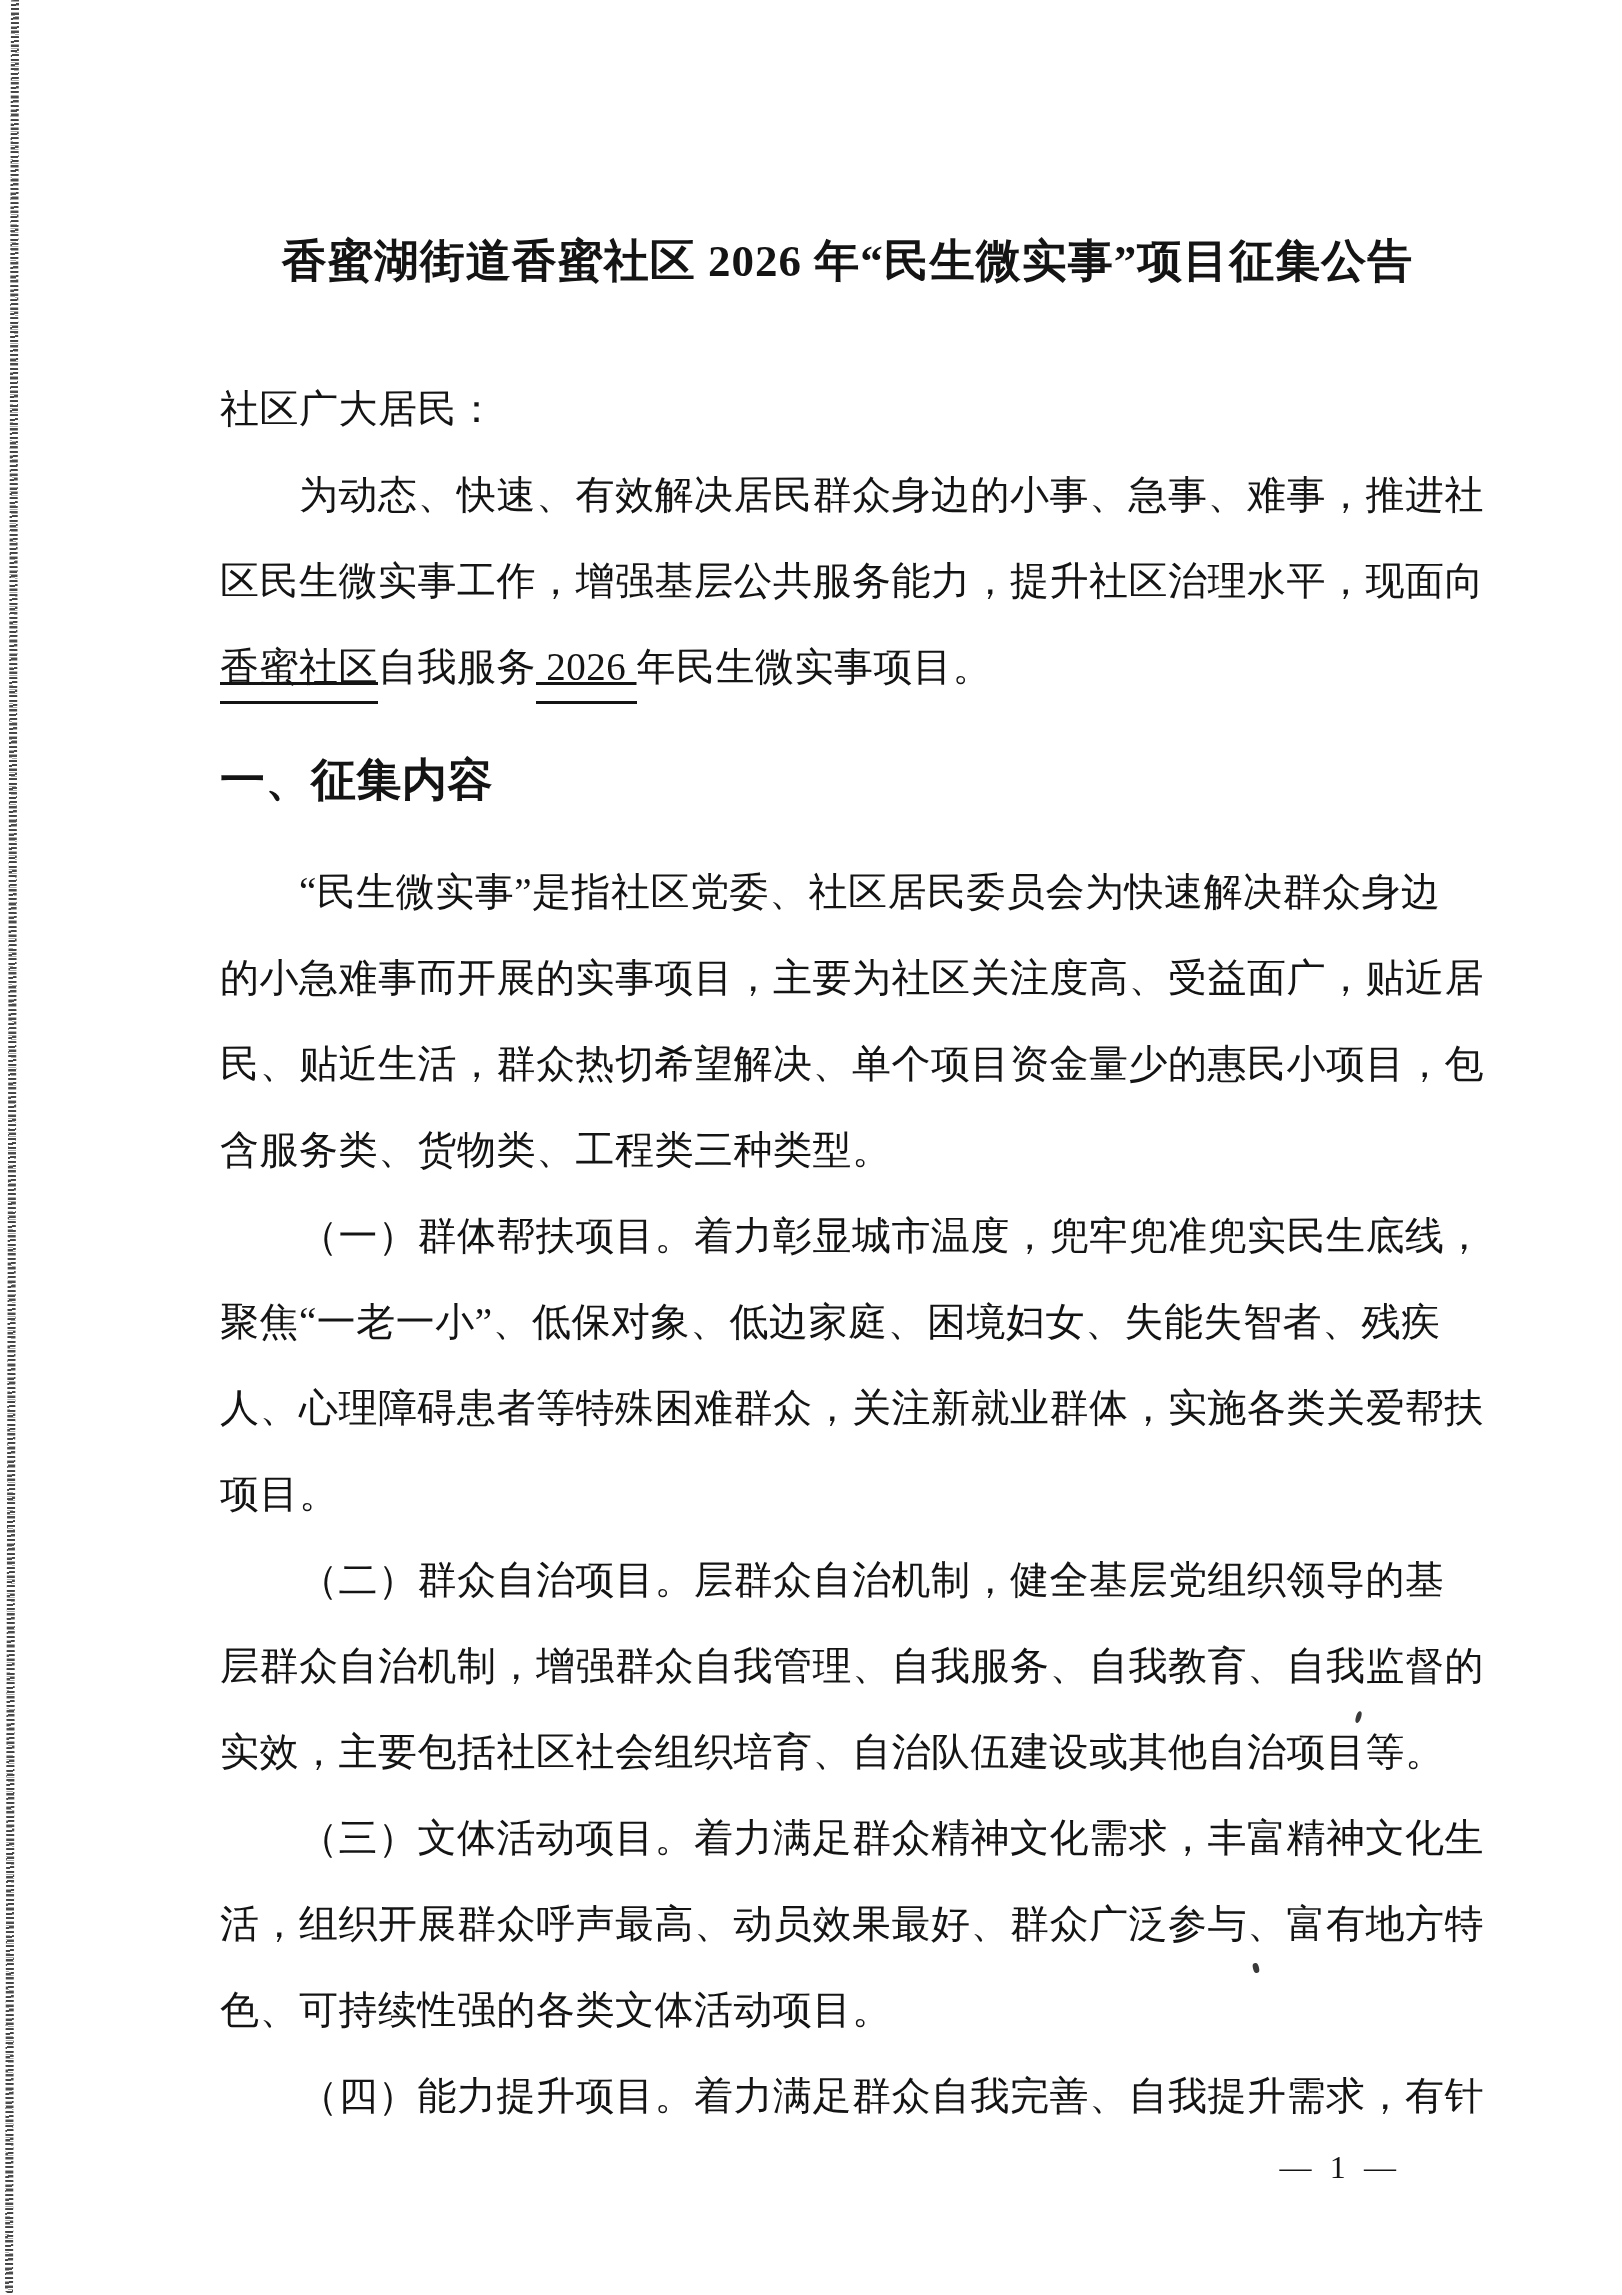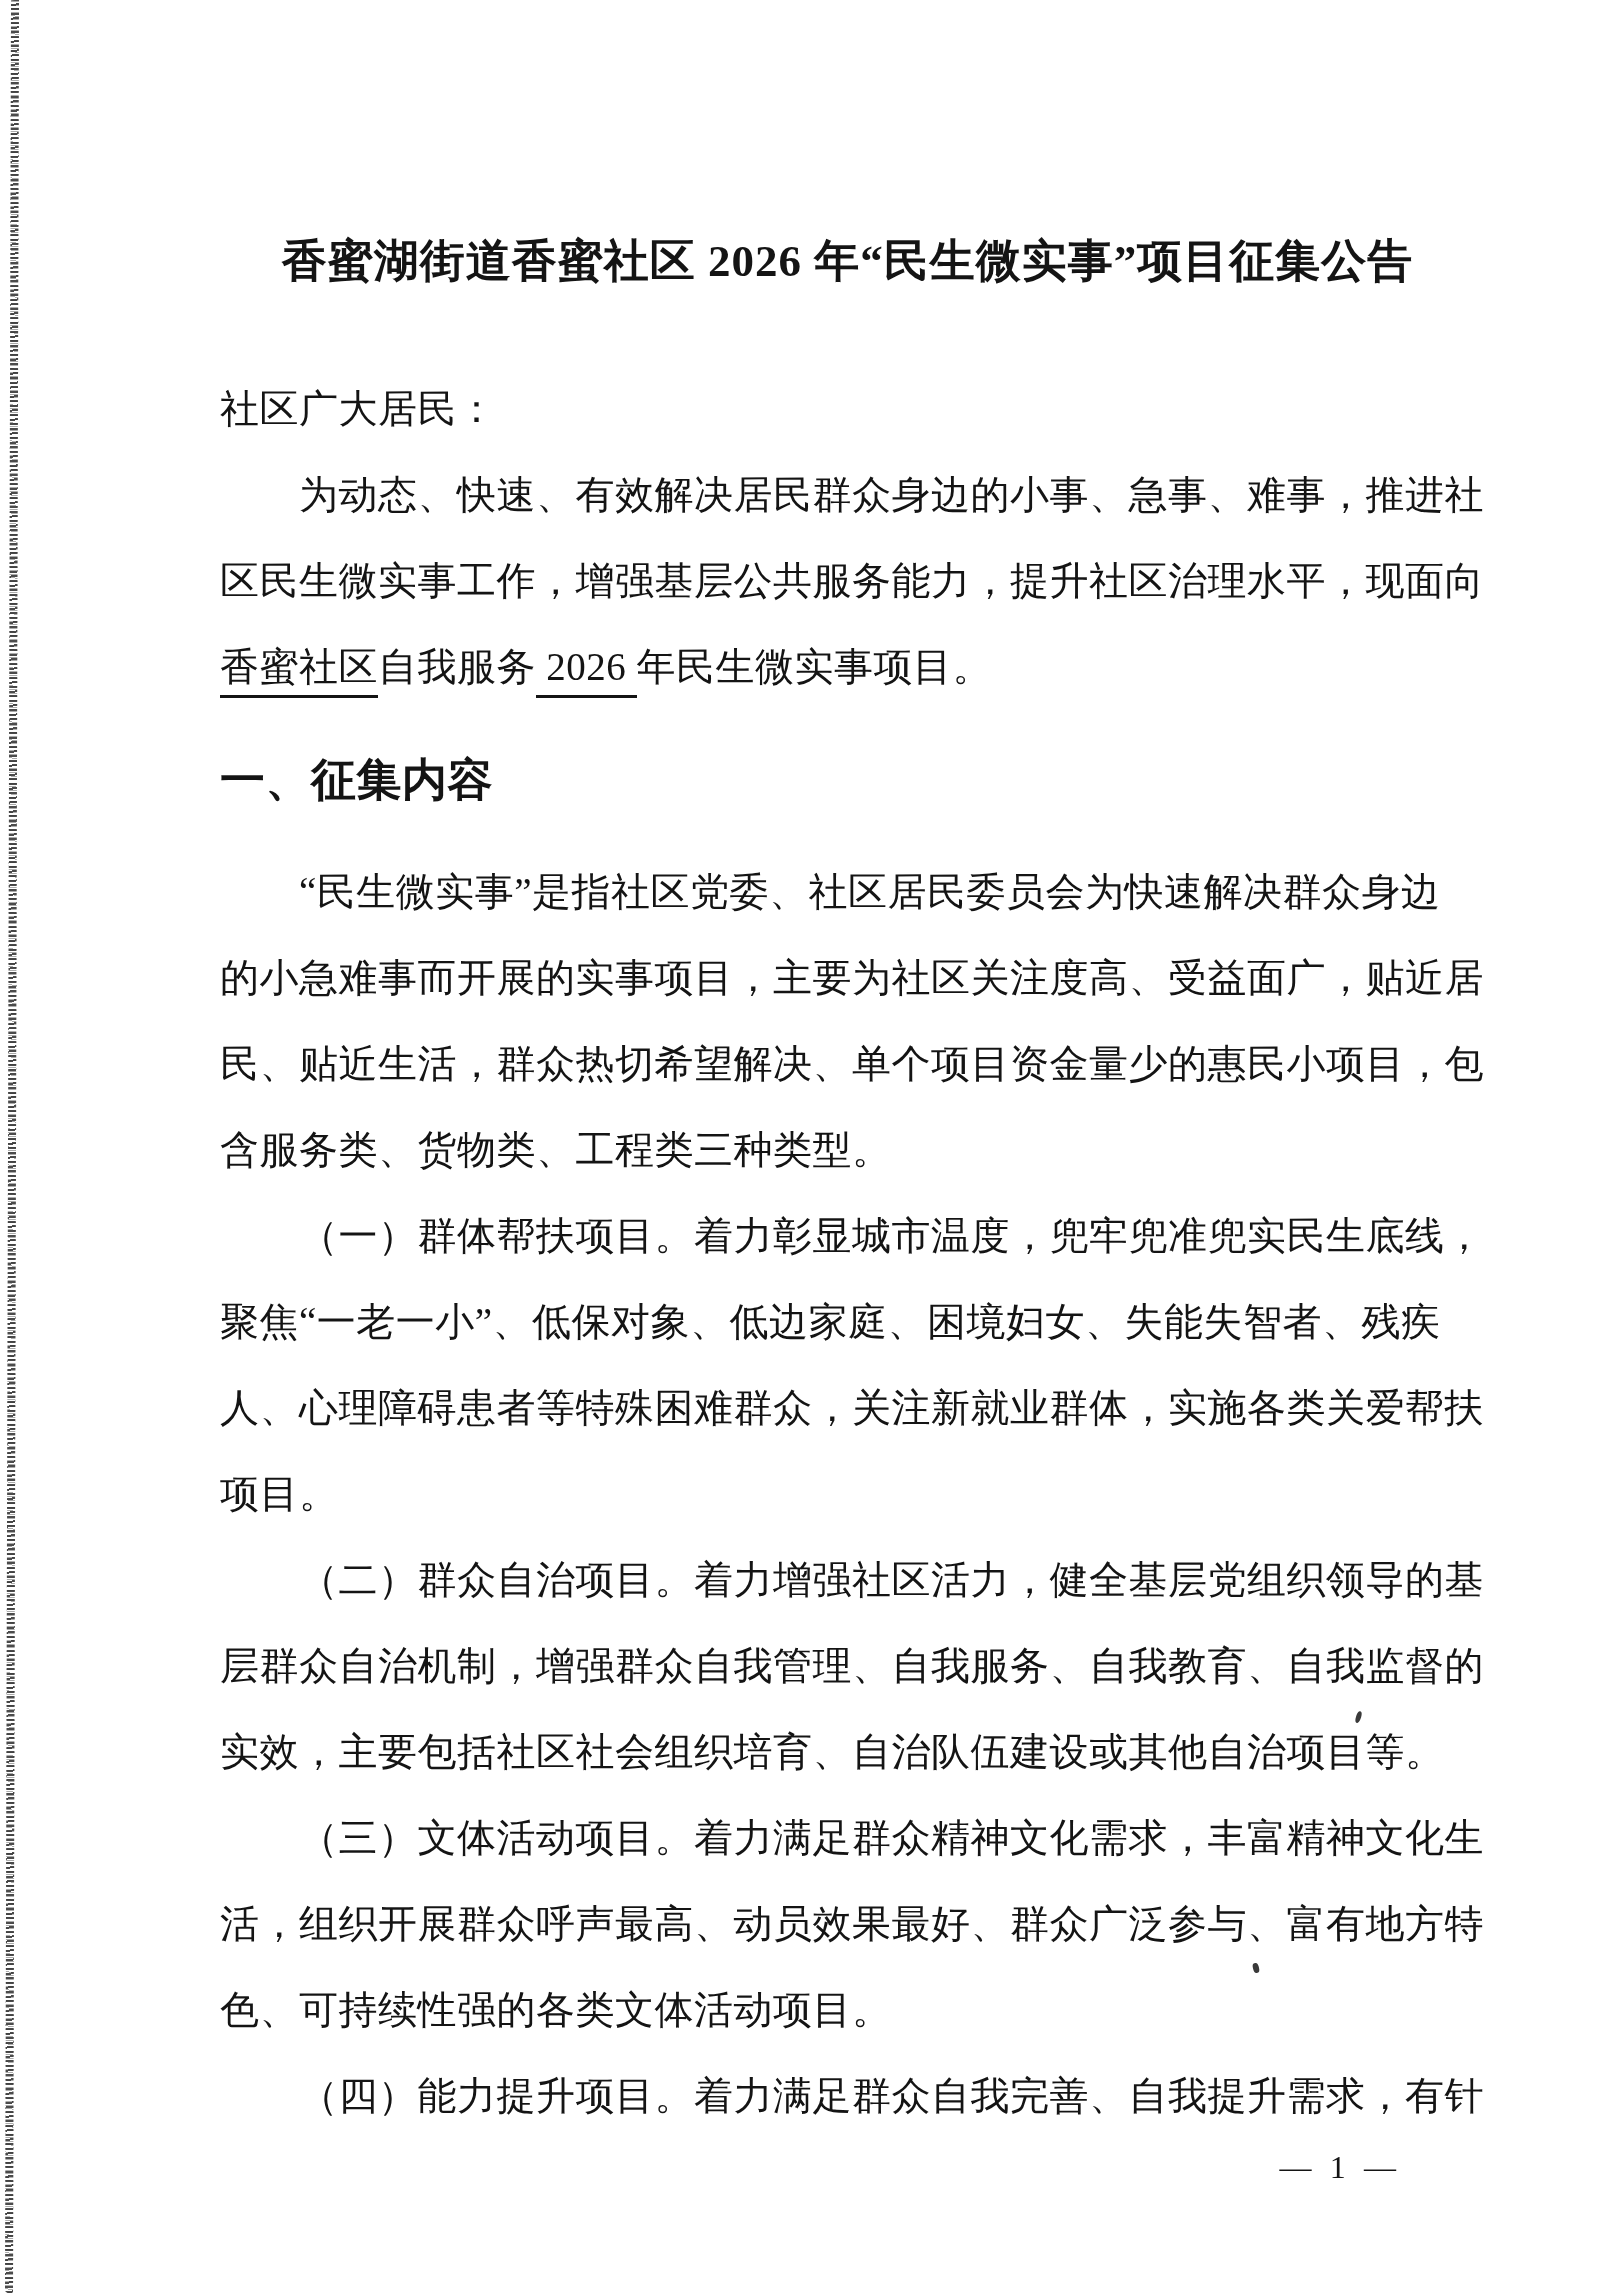--- a/index.html
+++ b/index.html
@@ -47,21 +47,21 @@
   }
   .salutation{margin-top:74px;}
   .indent{text-indent:79px;}
   .heading{
     font-family:"Liberation Sans","DejaVu Sans",sans-serif;
     font-weight:700;
     font-size:45px;
     margin:26.6px 0;
   }
   .lead{font-weight:400;}
-  .u{border-bottom:3.1px solid #141414;padding-bottom:7px;}
+  .u{border-bottom:3.1px solid #141414;padding-bottom:13px;text-decoration:underline;}
   .page-number{
     position:absolute;
     top:2137px;
     right:222px;
     font-size:32px;
     line-height:61px;
     letter-spacing:5.1px;
     white-space:nowrap;
   }
   .speck{position:absolute;background:#3a3a3a;border-radius:45%;}
@@ -90,21 +90,21 @@
     <div class="line indent">“民生微实事”是指社区党委、社区居民委员会为快速解决群众身边</div>
     <div class="line">的小急难事而开展的实事项目，主要为社区关注度高、受益面广，贴近居</div>
     <div class="line">民、贴近生活，群众热切希望解决、单个项目资金量少的惠民小项目，包</div>
     <div class="line">含服务类、货物类、工程类三种类型。</div>
 
     <div class="line indent"><span class="lead">（一）群体帮扶项目。</span><span>着力彰显城市温度，兜牢兜准兜实民生底线，</span></div>
     <div class="line">聚焦“一老一小”、低保对象、低边家庭、困境妇女、失能失智者、残疾</div>
     <div class="line">人、心理障碍患者等特殊困难群众，关注新就业群体，实施各类关爱帮扶</div>
     <div class="line">项目。</div>
 
-    <div class="line indent"><span class="lead">（二）群众自治项目。</span><span>着力增强社区活力，健全基层党组织领导的基</span></div>
+    <div class="line indent"><span class="lead">（二）群众自治项目。</span><span>层群众自治机制，健全基层党组织领导的基</span></div>
     <div class="line">层群众自治机制，增强群众自我管理、自我服务、自我教育、自我监督的</div>
     <div class="line">实效，主要包括社区社会组织培育、自治队伍建设或其他自治项目等。</div>
 
     <div class="line indent"><span class="lead">（三）文体活动项目。</span><span>着力满足群众精神文化需求，丰富精神文化生</span></div>
     <div class="line">活，组织开展群众呼声最高、动员效果最好、群众广泛参与、富有地方特</div>
     <div class="line">色、可持续性强的各类文体活动项目。</div>
 
     <div class="line indent"><span class="lead">（四）能力提升项目。</span><span>着力满足群众自我完善、自我提升需求，有针</span></div>
 
   </div>

